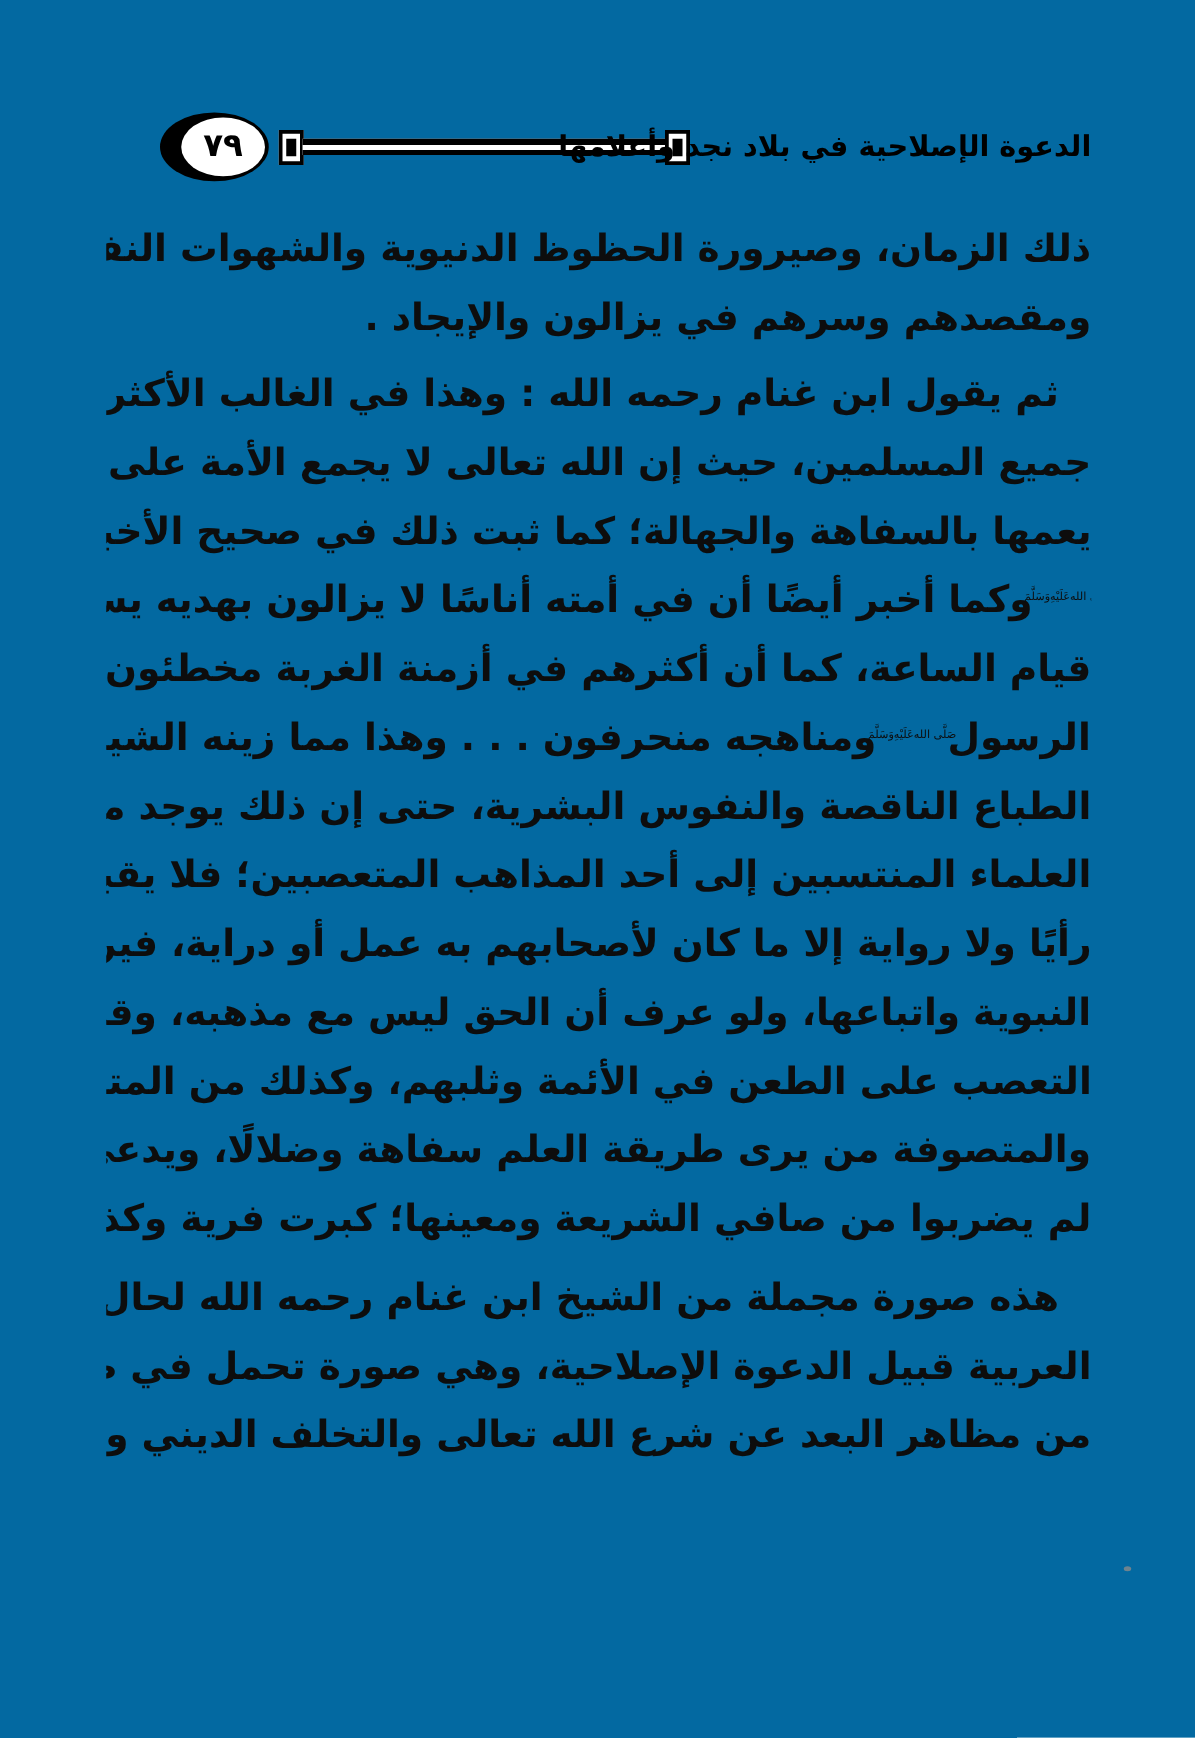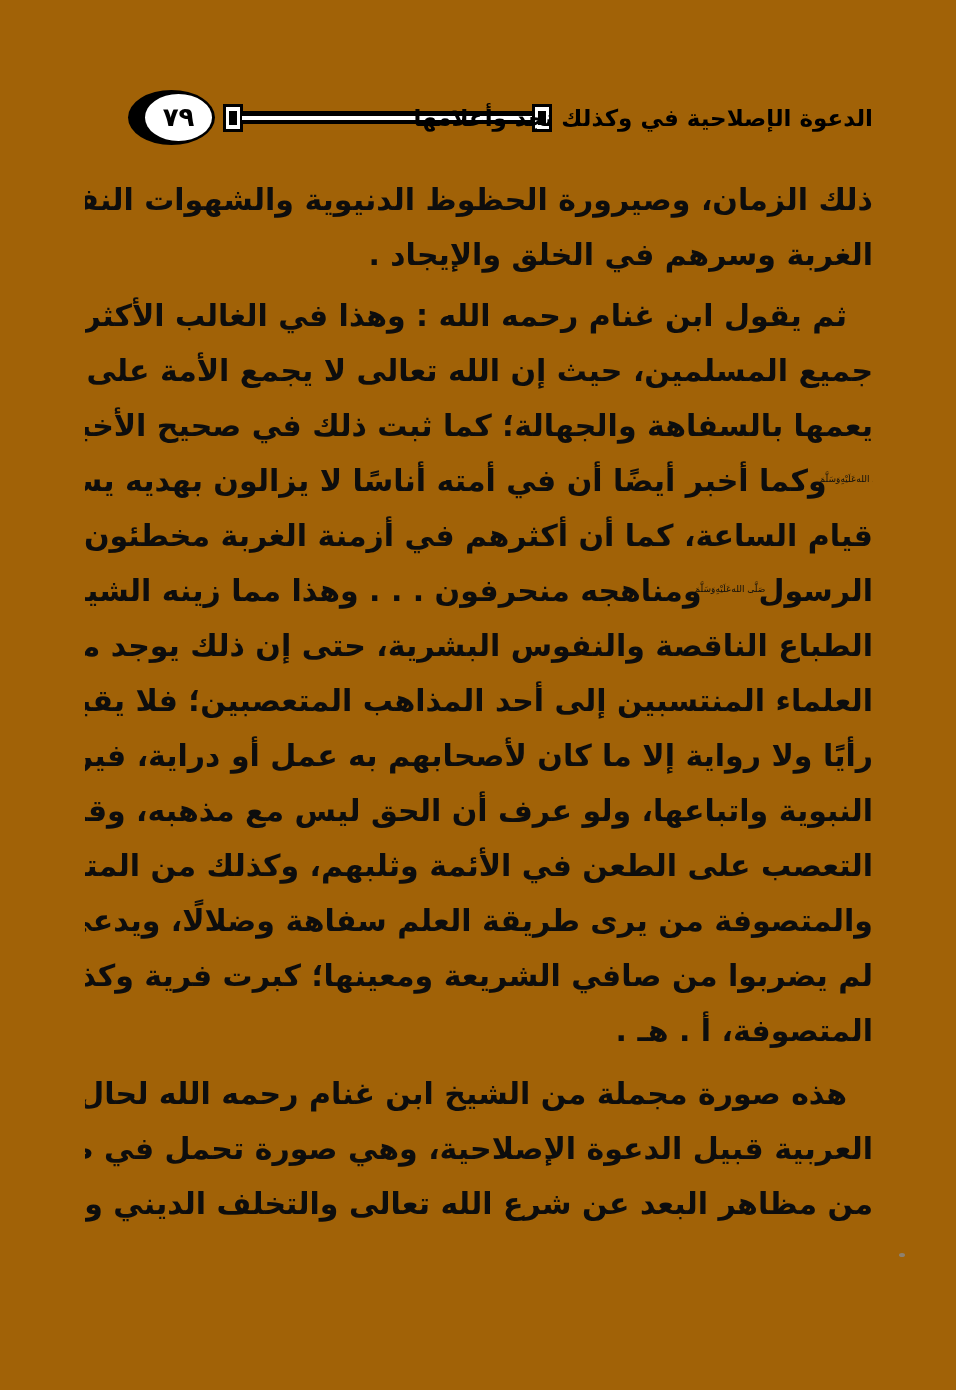--- a/index.html
+++ b/index.html
@@ -2,21 +2,21 @@
 <html lang="ar"><head>
 <meta charset="utf-8">
 <style>
   html,body{margin:0;padding:0;}
   body{
     width:956px;height:1390px;position:relative;
     background:#ffffff;
     font-family:"DejaVu Sans","Liberation Sans",sans-serif;
     overflow:hidden;
   }
-  .page{position:absolute;inset:0;background:#a16207;}
+  .page{position:absolute;inset:0;background:#0369a1;}
 
   
   .hdr{position:absolute;top:0;left:0;width:100%;height:160px;}
 
   .pn-oval{
     position:absolute;left:128px;top:90px;width:87px;height:55px;
     background:#000;border-radius:50%;
   }
   .pn-inner{
     position:absolute;left:17px;top:4px;right:3px;bottom:4px;
@@ -90,26 +90,26 @@
         <span class="pn-num">٧٩</span>
       </div>
     </div>
     <div class="cap cap-left">
         <span class="cap-fill"></span>
       </div>
     <div class="rule"></div>
     <div class="cap cap-right">
         <span class="cap-fill"></span>
       </div>
-    <div class="running-title">الدعوة الإصلاحية في وكذلك نجد وأعلامها</div>
+    <div class="running-title">الدعوة الإصلاحية في بلاد نجد وأعلامها</div>
   </div>
 
   <div class="text-block">
     <p class="line">ذلك الزمان، وصيرورة الحظوظ الدنيوية والشهوات النفسية غايتهم</p>
-    <p class="line end">الغربة وسرهم في الخلق والإيجاد .</p>
+    <p class="line end">ومقصدهم وسرهم في يزالون والإيجاد .</p>
     <p class="line indent p-start">ثم يقول ابن غنام رحمه الله : وهذا في الغالب الأكثر، وليس عليه</p>
     <p class="line">جميع المسلمين، حيث إن الله تعالى لا يجمع الأمة على ضلالة، ولا</p>
     <p class="line">يعمها بالسفاهة والجهالة؛ كما ثبت ذلك في صحيح الأخبار عن النبي</p>
     <p class="line"><span class="saw">
           <i>صَلَّى الله</i>
           <i>عَلَيْهِ</i>
           <i>وَسَلَّمَ</i>
         </span> وكما أخبر أيضًا أن في أمته أناسًا لا يزالون بهديه يستمسكون إلى</p>
     <p class="line">قيام الساعة، كما أن أكثرهم في أزمنة الغربة مخطئون، وعن هدي</p>
     <p class="line">الرسول <span class="saw">
@@ -117,20 +117,19 @@
           <i>عَلَيْهِ</i>
           <i>وَسَلَّمَ</i>
         </span> ومناهجه منحرفون . . . وهذا مما زينه الشيطان واقتضته</p>
     <p class="line">الطباع الناقصة والنفوس البشرية، حتى إن ذلك يوجد من بعض</p>
     <p class="line">العلماء المنتسبين إلى أحد المذاهب المتعصبين؛ فلا يقبلون من الدين</p>
     <p class="line">رأيًا ولا رواية إلا ما كان لأصحابهم به عمل أو دراية، فيرفض السنة</p>
     <p class="line">النبوية واتباعها، ولو عرف أن الحق ليس مع مذهبه، وقد يحمله</p>
     <p class="line">التعصب على الطعن في الأئمة وثلبهم، وكذلك من المتعبدة</p>
     <p class="line">والمتصوفة من يرى طريقة العلم سفاهة وضلالًا، ويدعي أن العلماء</p>
     <p class="line">لم يضربوا من صافي الشريعة ومعينها؛ كبرت فرية وكذبة من هؤلاء</p>
-    <p class="line end">المتصوفة، أ . هـ .</p>
     <p class="line indent p-start2">هذه صورة مجملة من الشيخ ابن غنام رحمه الله لحال الجزيرة</p>
     <p class="line">العربية قبيل الدعوة الإصلاحية، وهي صورة تحمل في طياتها الكثير</p>
     <p class="line">من مظاهر البعد عن شرع الله تعالى والتخلف الديني والاجتماعي في</p>
   </div>
 
   <div class="speck"></div>
 </div>
 
 </body></html>

